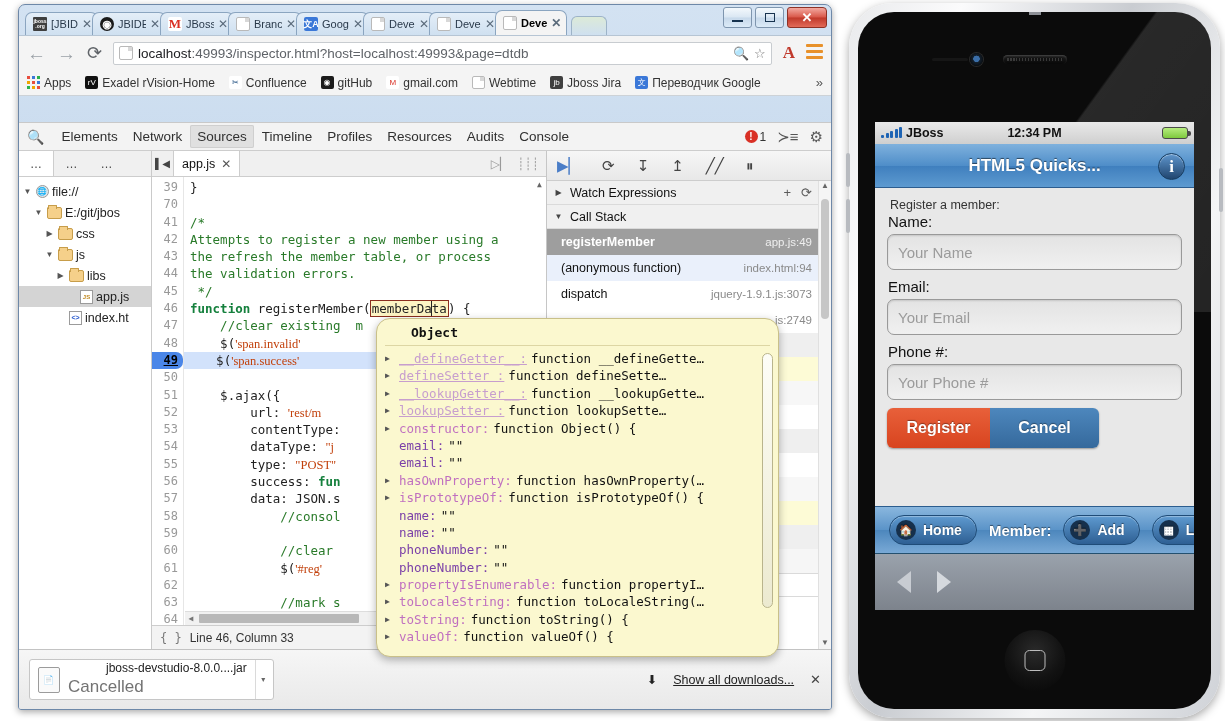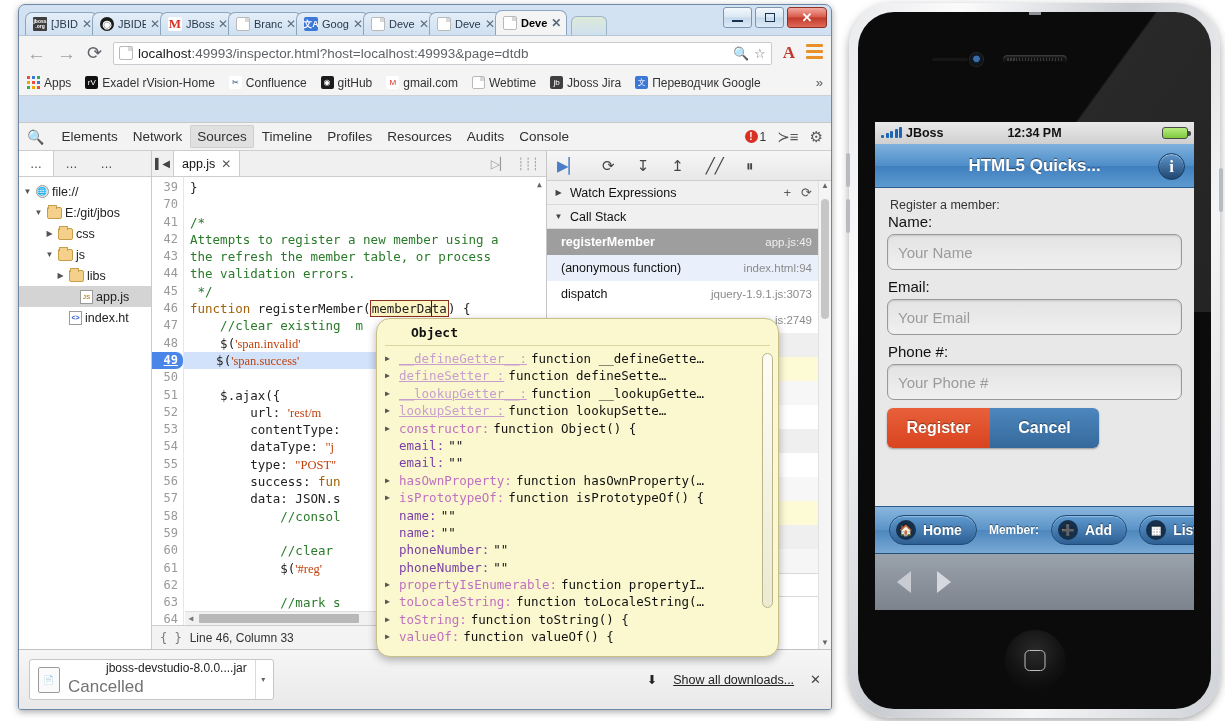--- a/index.html
+++ b/index.html
@@ -142,25 +142,25 @@
   .ed-tab { display:flex; align-items:center; gap:6px; padding:0 8px; font-size:12.5px; color:#111;}
   .ed-tab.sel{ background:#fff; border-right:1px solid #cdcdcd;}
   .ed-tab .tx{ color:#555; font-size:12px;}
   #ed-tools { margin-left:auto; display:flex; align-items:center; gap:8px; padding-right:7px; color:#9a9a9a; font-size:12px;}
 
   #code { flex:1; position:relative; overflow:hidden; background:#fff;
           font-family:"DejaVu Sans Mono","Liberation Mono",monospace; font-size:12.5px; }
   #gutter { position:absolute; left:0; top:0; bottom:0; width:32px; background:#fff;
             border-right:1px solid #e6e6e6; text-align:right; color:#999; padding-top:2px;}
   .ln { height:17.3px; line-height:17.3px; padding-right:5px; font-size:12px;}
-  .ln.cur { background:#4a86e8; color:#ffffff; border-radius:0 7px 7px 0; font-weight:bold;text-decoration:underline;}
+  .ln.cur { background:#4a86e8; color:#000000; border-radius:0 7px 7px 0; font-weight:bold;text-decoration:underline;}
   #codelines { position:absolute; left:38px; top:2px; right:14px; top:2px; color:#222; }
   .cl { height:17.3px; line-height:17.3px; white-space:pre; }
   .cl.cur { background:#d2e2fb; margin-left:-6px; padding-left:2px;}
-  .kw{color:#a16207;} .cm{color:#297a29;} .st{color:#c2410c;font-family:Liberation Serif, serif;} .pl{color:#222;}
+  .kw{color:#15803d;font-weight:bold;} .cm{color:#297a29;} .st{color:#c2410c;font-family:Liberation Serif, serif;} .pl{color:#222;}
   .hl-var{ background:#fdf5c4; border:1px solid #8b2e1f; padding:0 1px; margin:0 -1px;}
   .caret{ border-left:1px solid #222; margin:0 -0.5px;}
   #code-vscroll{position:absolute; right:0; top:0; bottom:0; width:13px; background:#fff;}
   #code-vscroll .arrowup{ text-align:center; font-size:8px; color:#666; padding-top:3px;}
   #code-hscroll{position:absolute; left:33px; right:13px; bottom:0; height:14px; background:#f1f1f1;
                 border-top:1px solid #ddd; display:flex; align-items:center;}
   #code-hscroll .harrow{ width:12px; text-align:center; font-size:8px; color:#777;}
   #code-hscroll .hthumb{ height:9px; background:#b8b8b8; border-radius:1px; width:160px; margin-left:2px;}
 
   #ed-status { height:24px; background:#f3f3f3; border-top:1px solid #cdcdcd;
@@ -282,21 +282,21 @@
      text-shadow:0 -1px 1px rgba(0,0,0,.4);}
   #toolbar-nav{ height:48px; background:linear-gradient(to bottom,#8ab7de 0%,#5a93c8 50%,#4d87bd 51%,#79a9d6 100%);
      border-top:1px solid #2c5d8f; border-bottom:1px solid #24506f;
      display:flex; align-items:center; gap:12px; padding:0 14px;}
   .pbtn{ height:30px; border-radius:16px; display:flex; align-items:center; gap:7px; padding:0 14px 0 6px;
      background:linear-gradient(to bottom,#5e9ad0,#2e5f93); border:1px solid #1f4c78;
      color:#fff; font-size:14px; font-weight:bold; text-shadow:0 -1px 1px rgba(0,0,0,.5);
      box-shadow:inset 0 1px 1px rgba(255,255,255,.35);}
   .pbtn .pic{ width:20px;height:20px;border-radius:50%;background:#16304c;
      display:flex;align-items:center;justify-content:center; font-size:11px; color:#fff;}
-  #member-lbl{ color:#fff; font-size:12px; font-weight:bold; text-shadow:0 -1px 1px rgba(0,0,0,.5);}
+  #member-lbl{ color:#fff; font-size:15px; font-weight:bold; text-shadow:0 -1px 1px rgba(0,0,0,.5);}
   #pager{ height:56px; background:linear-gradient(to bottom,#9aa2ac,#7d838c);
      display:flex; align-items:center; gap:26px; padding-left:22px;}
   .parrow{ width:0;height:0;border-style:solid;}
   .parrow.left{ border-width:11px 14px 11px 0; border-color:transparent #c8ccd2 transparent transparent;}
   .parrow.right{ border-width:11px 0 11px 14px; border-color:transparent transparent transparent #d5d9de;}
   #homebtn{ position:absolute; left:50%; bottom:18px; transform:translateX(-50%);
      width:61px;height:61px;border-radius:50%;
      background:radial-gradient(circle at 50% 35%,#2a2a2a 0%,#121212 55%,#060606 100%);
      display:flex; align-items:center; justify-content:center;}
   #homebtn .sq{ width:21px;height:21px;border:1.6px solid #bcbcbc; border-radius:5px;}

